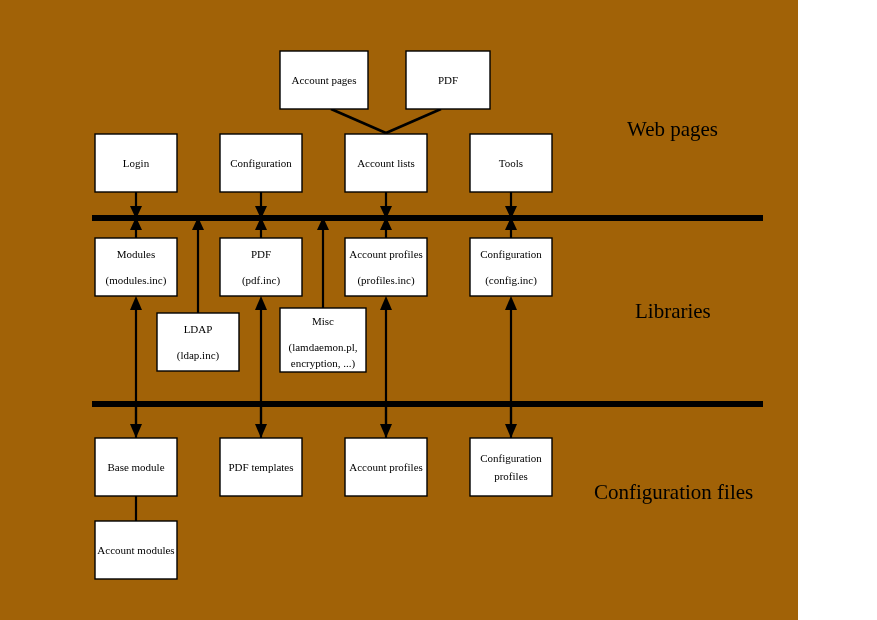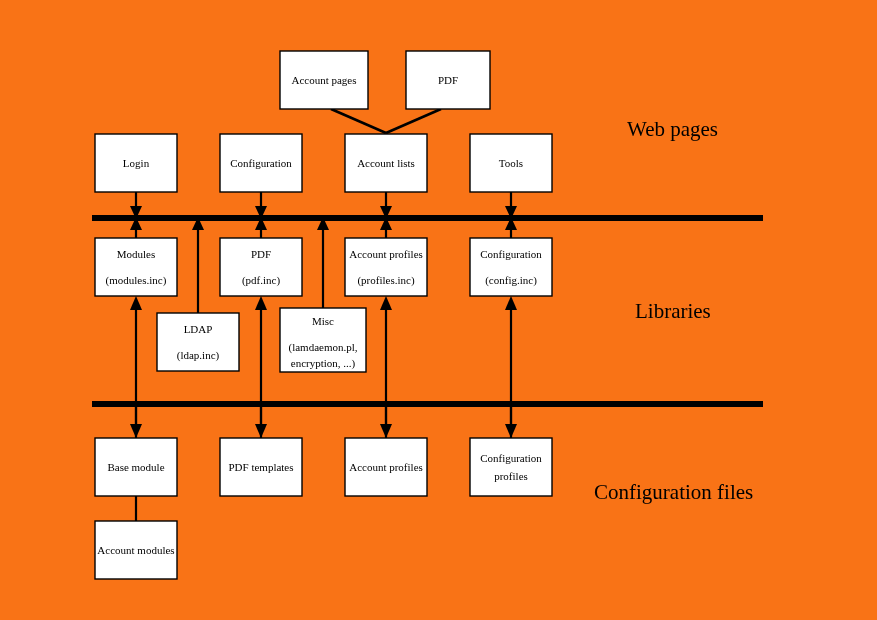--- a/index.html
+++ b/index.html
@@ -2,23 +2,23 @@
 <html><head>
 <meta charset="utf-8">
 <style>
   html, body {
     margin: 0;
     padding: 0;
     background: #ffffff;
   }
   #diagram-root {
     position: relative;
-    width: 877px;
+    width: 798px;
     height: 620px;
-    background: #f97316;
+    background: #a16207;
     font-family: "Liberation Serif", "DejaVu Serif", serif;
     overflow: hidden;
   }
   svg#arch-svg {
     display: block;
     width: 877px;
     height: 620px;
   }
   .node-box {
     fill: #ffffff;

